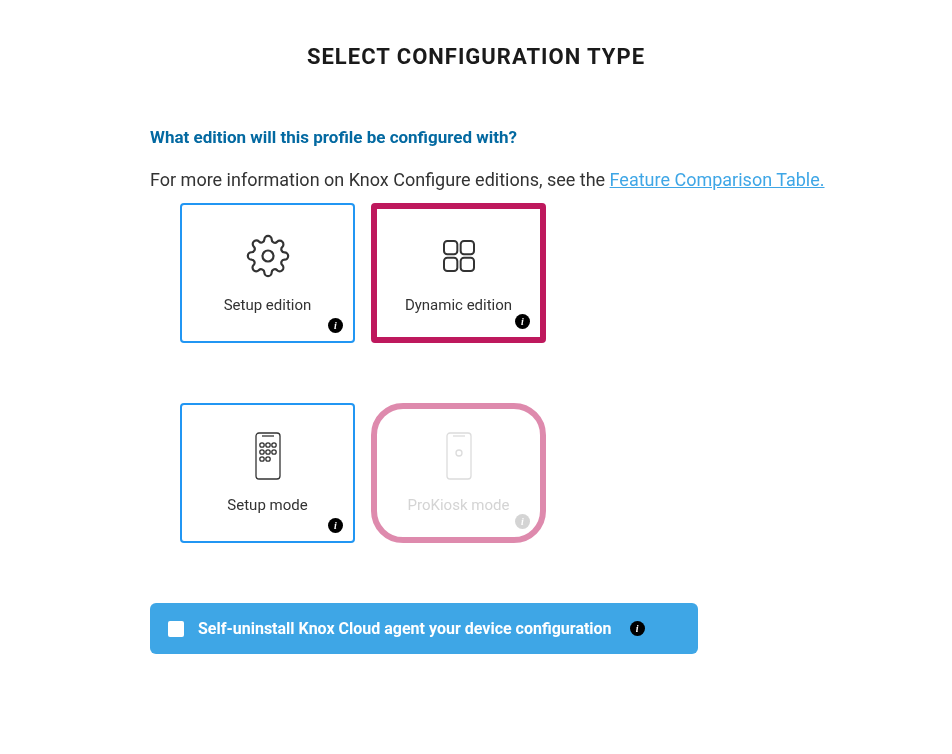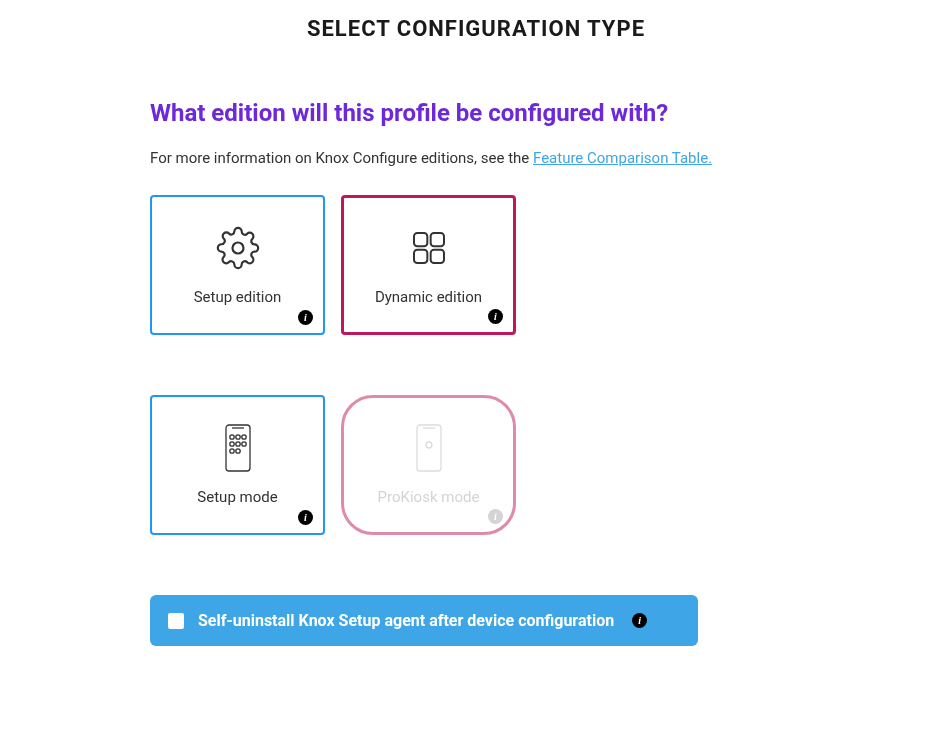--- a/index.html
+++ b/index.html
@@ -9,52 +9,53 @@
     color: #1a1a1a;
     width: 952px;
     height: 754px;
     overflow: hidden;
   }
   .page-title {
     text-align: center;
     font-size: 22px;
     font-weight: 700;
     letter-spacing: 1px;
-    margin-top: 16px;
+    margin-top: 44px;
     margin-bottom: 58px;
   }
   .content {
     margin-left: 150px;
     max-width: 700px;
   }
   .question {
-    font-size: 24px;
+    font-size: 17px;
     font-weight: 700;
     margin-bottom: 22px;
-    color: #6d28d9;
+    color: #0369a1;
   }
   .info-line {
-    font-size: 15px;
+    font-size: 18px;
     color: #333;
-    margin-bottom: 28px;
+    margin-bottom: 13px;
   }
   .info-line a {
     color: #3ea6e6;
     text-decoration: underline;
   }
   .card-row {
     display: flex;
     gap: 16px;
     margin-bottom: 60px;
+    margin-left: 30px;
   }
   .card {
     position: relative;
     width: 175px;
     height: 140px;
-    border: 3px solid #be185d;
+    border: 6px solid #be185d;
     border-radius: 4px;
     display: flex;
     flex-direction: column;
     align-items: center;
     justify-content: center;
     cursor: pointer;
     background: #fff;
   }
   .card.selected {
     border: 2px solid #2196f3;
@@ -204,17 +205,17 @@
           <circle cx="18" cy="22" r="3"></circle>
         </svg>
       </div>
       <div class="card-label">ProKiosk mode</div>
       <div class="info-badge">i</div>
     </div>
   </div>
 
   <div class="banner">
     <div class="checkbox"></div>
-    <span>Self-uninstall Knox Setup agent after device configuration</span>
+    <span>Self-uninstall Knox Cloud agent your device configuration</span>
     <div class="banner-info">i</div>
   </div>
 
 </div>
 
 </body></html>

